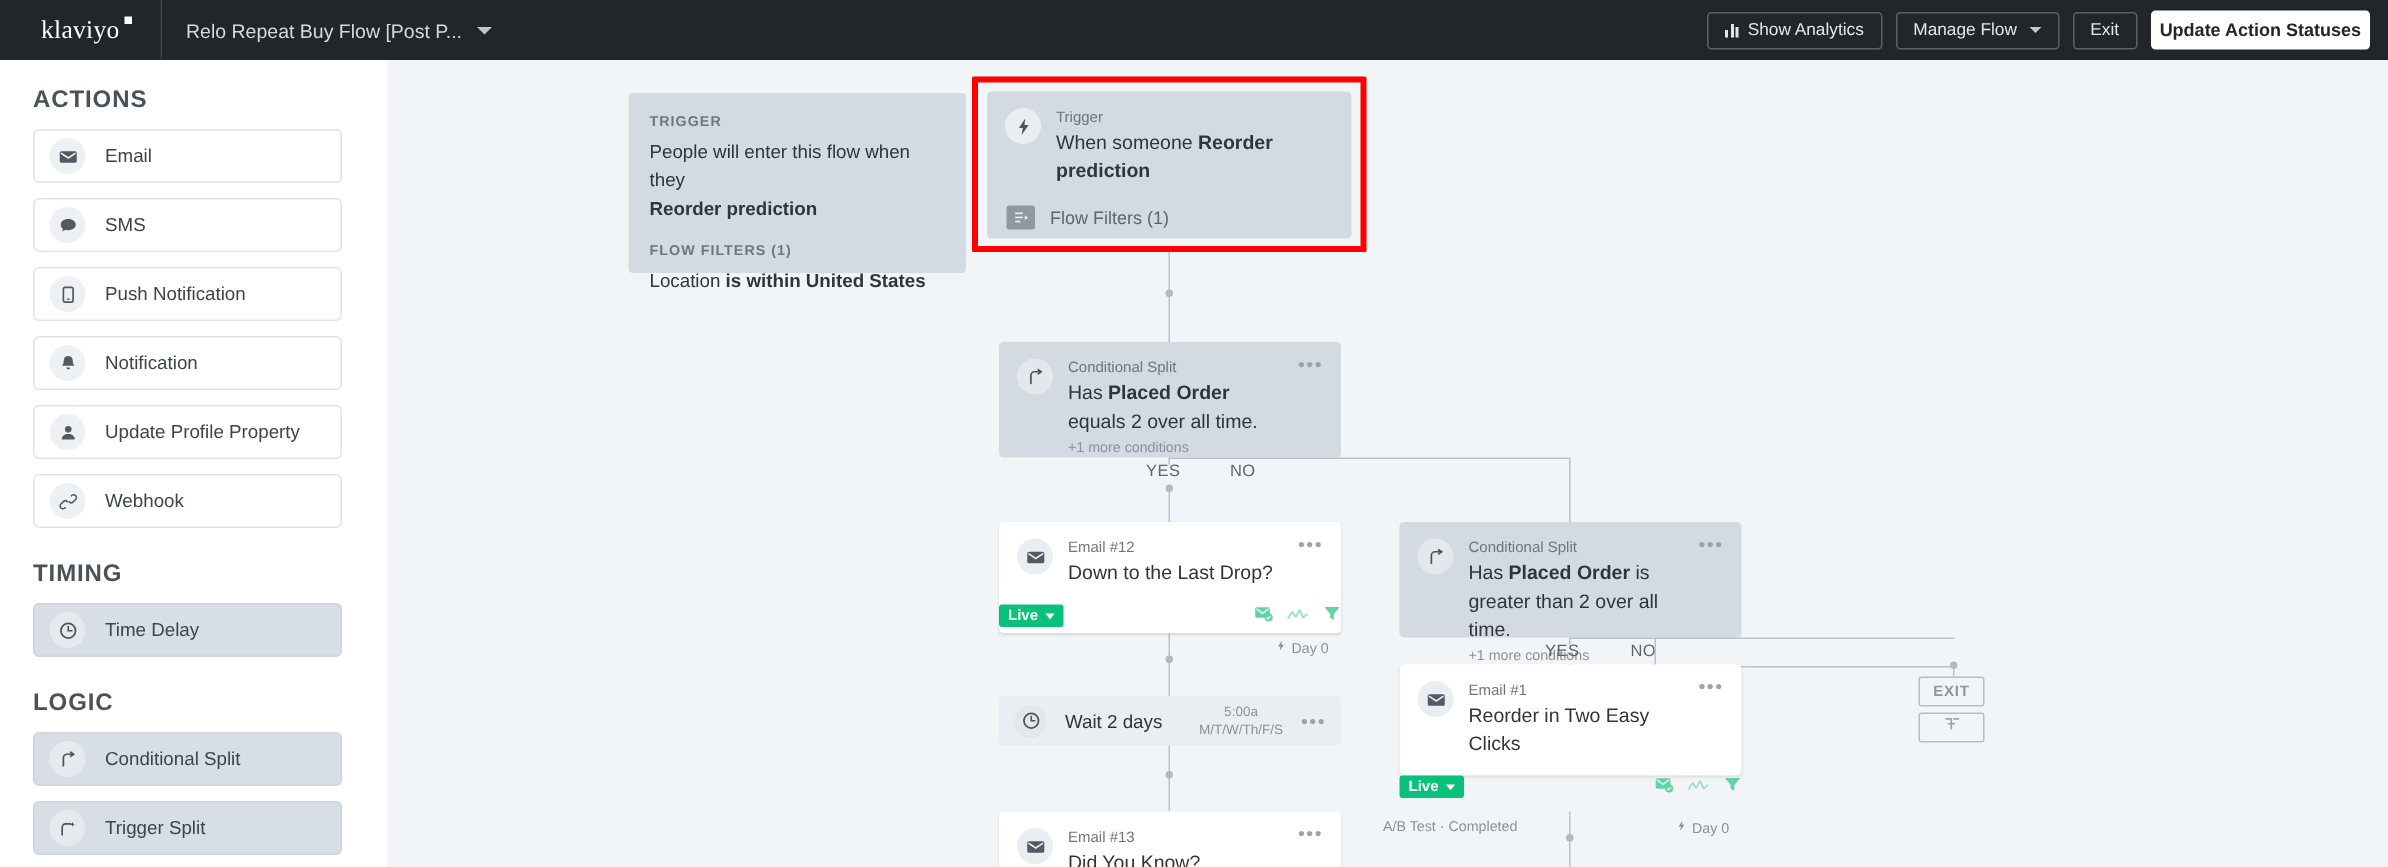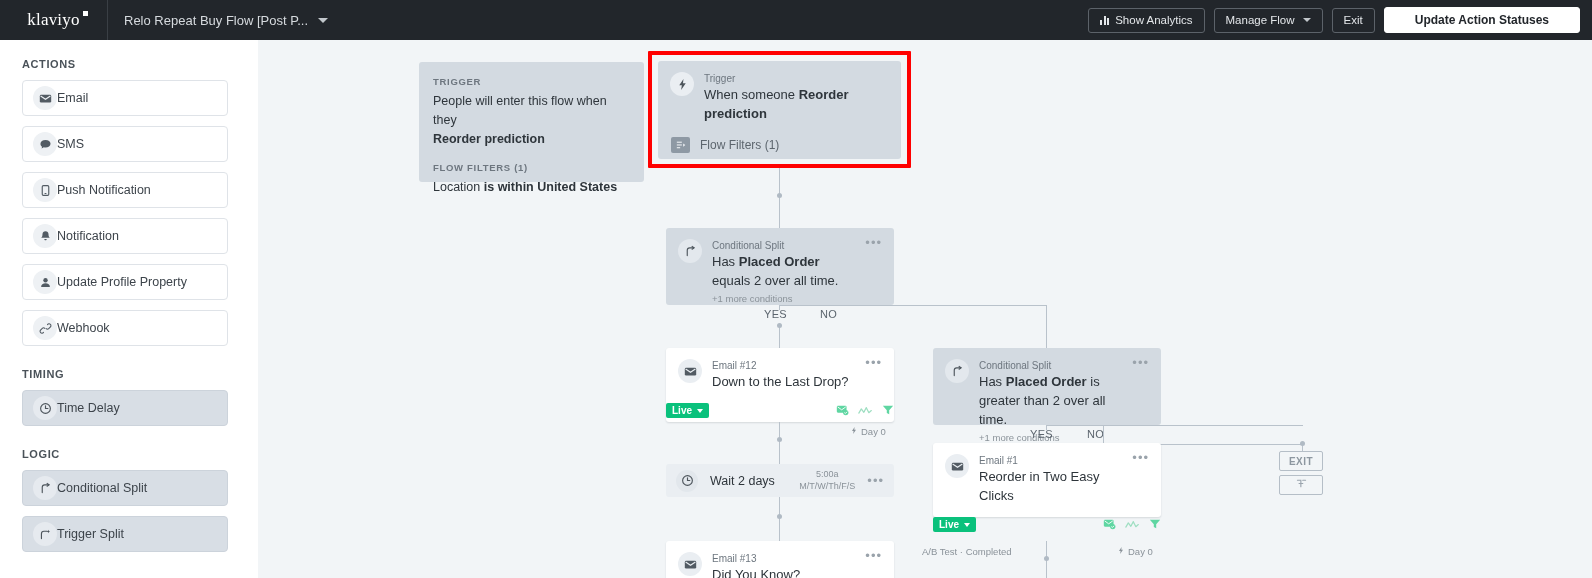--- a/index.html
+++ b/index.html
@@ -49,21 +49,21 @@
     gap: 9px; padding-right: 12px;
   }
   .tbtn {
     height: 25px; border: 1px solid #5c6269; border-radius: 3px;
     color: #e3e6e9; font-size: 11.5px; background: transparent;
     display: flex; align-items: center; gap: 6px;
     padding: 0 11px; cursor: pointer; white-space: nowrap;
   }
   .tbtn.primary {
     background: #ffffff; color: #22262b; border-color: #ffffff;
-    font-weight: bold; font-size: 12px; height: 26px; padding: 0 30px;
+    font-weight: bold; font-size: 12px; height: 26px; padding: 0 5px;
   }
   .bar-icon { display: flex; align-items: flex-end; gap: 1.5px; height: 9px; }
   .bar-icon i { display: block; width: 2px; background: #e3e6e9; }
   .bar-icon i:nth-child(1) { height: 5px; }
   .bar-icon i:nth-child(2) { height: 9px; }
   .bar-icon i:nth-child(3) { height: 7px; }
   .caret-sm {
     width: 0; height: 0; margin-left: 2px;
     border-left: 4px solid transparent;
     border-right: 4px solid transparent;
@@ -71,28 +71,28 @@
   }
 
   
   .sidebar {
     position: absolute; top: 40px; left: 0;
     width: 258px; height: 538px;
     background: #ffffff; padding: 18px 0 0 0;
     overflow: hidden;
   }
   .section-label {
-    font-size: 11px; font-weight: bold; color: #4a5259;
+    font-size: 16px; font-weight: bold; color: #4a5259;
     letter-spacing: 0.6px; padding-left: 22px; margin-bottom: 10px;
   }
   .palette-item {
     margin: 0 30px 10px 22px; height: 36px;
     border: 1px solid #dfe3e8; border-radius: 4px;
     background: #ffffff; display: flex; align-items: center;
-    padding-left: 10px; cursor: pointer;
+    padding-left: 10px; gap: 13px; cursor: pointer;
   }
   .palette-item.logic { background: #d8dee5; border-color: #ccd3db; }
   .pal-ic {
     width: 24px; height: 24px; border-radius: 50%;
     background: #eef1f4; display: flex; align-items: center;
     justify-content: center; flex: 0 0 auto; color: #4a5259;
   }
   .palette-item.logic .pal-ic { background: #e6eaef; }
   .pal-label { font-size: 12.5px; color: #3d444b; }
   .spacer-sm { height: 12px; }

